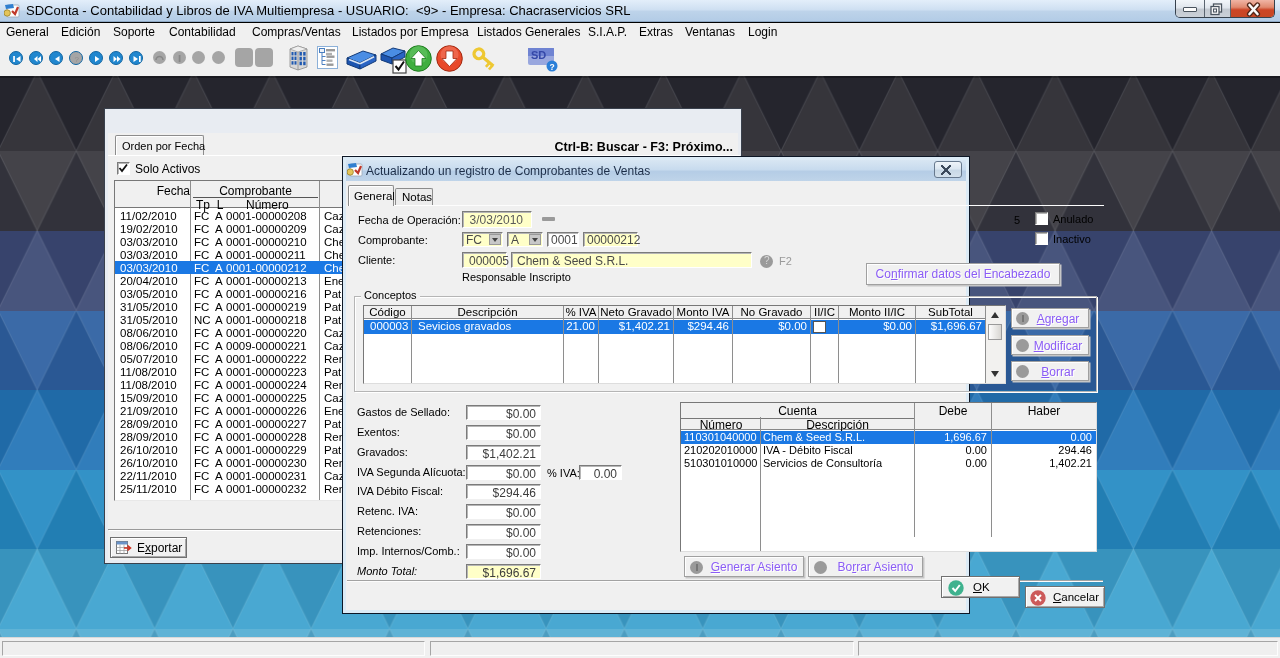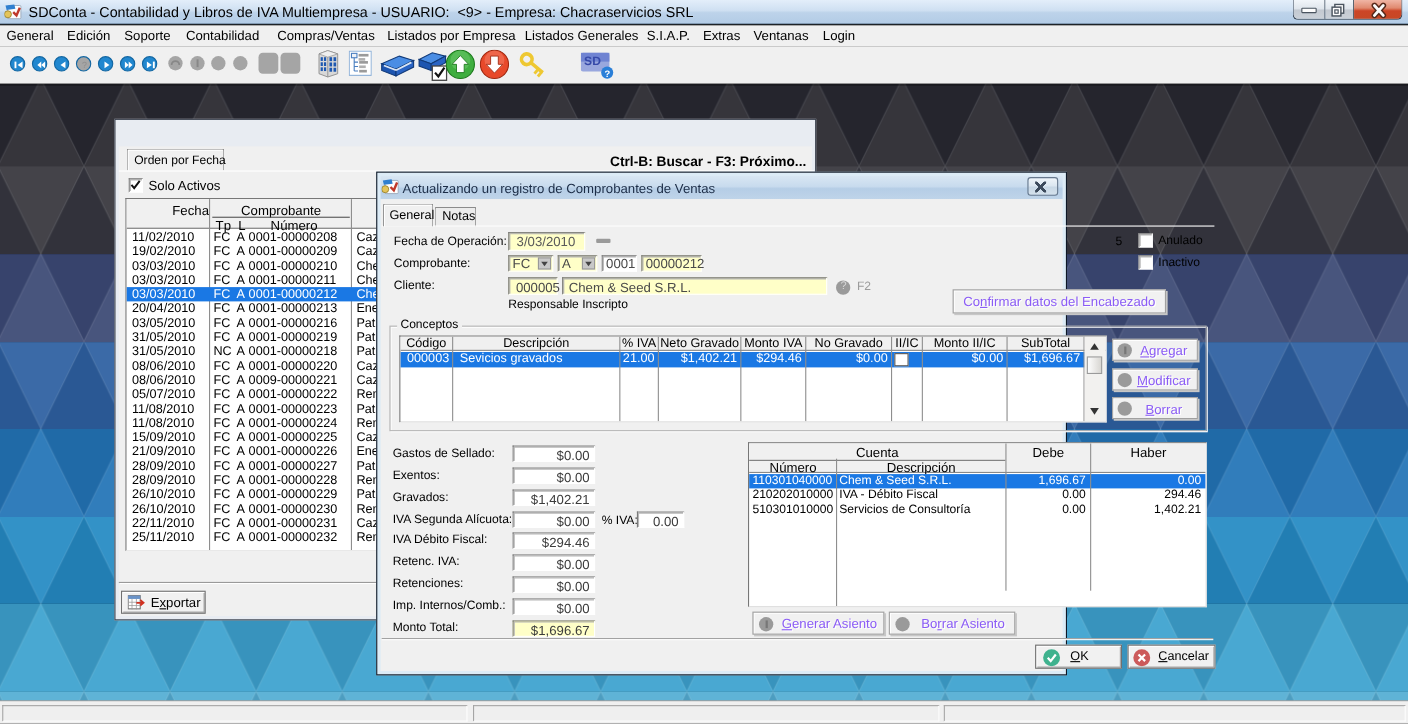--- a/index.html
+++ b/index.html
@@ -602,21 +602,21 @@
           <span class="fldtx">$0.00</span>
         </div>
       <div class="lab" style="left:11px;top:344px;">Retenciones:</div>
       <div class="sunk" style="left:120px;top:343px;width:75px;height:15px;">
           <span class="fldtx">$0.00</span>
         </div>
       <div class="lab" style="left:11px;top:364px;">Imp. Internos/Comb.:</div>
       <div class="sunk" style="left:120px;top:363px;width:75px;height:15px;">
           <span class="fldtx">$0.00</span>
         </div>
-      <div class="lab" style="left:11px;top:384px;">Monto Total:</div>
+      <div class="lab" style="left:11px;top:384px;font-style:italic;">Monto Total:</div>
       <div class="sunk yel" style="left:120px;top:383px;width:75px;height:15px;">
           <span class="fldtx">$1,696.67</span>
         </div>
 
       <div class="abs" style="left:334px;top:221px;width:417px;height:150px;background:#fff;border:1px solid;border-color:#777 #ddd #ddd #777;overflow:hidden;">
         <div class="abs" style="left:0;top:0;width:415px;height:27px;background:#f0f0f0;border-bottom:1px solid #888;"></div>
         <div class="abs" style="left:0px;top:1px;width:233px;text-align:center;font-size:12px;border-bottom:1px solid #777;">Cuenta</div>
         <div class="abs" style="left:0px;top:15px;width:80px;text-align:center;font-size:12px;">Número</div>
         <div class="abs" style="left:80px;top:15px;width:153px;text-align:center;font-size:12px;">Descripción</div>
         <div class="abs" style="left:234px;top:1px;width:76px;text-align:center;font-size:12px;">Debe</div>
@@ -649,21 +649,21 @@
           </div>
           <span class="t" style="top:3px;left:10px;"><u>G</u>enerar Asiento</span>
         </div>
       <div class="gbtn" style="left:462px;top:375px;width:115px;height:21px;">
           <div class="gcirc" style="left:5px;top:4px;"></div>
           <span class="t" style="top:3px;left:10px;">Bo<u>r</u>rar Asiento</span>
         </div>
 
       <div class="abs" style="left:1px;top:399px;width:756px;height:1px;background:#a2a2a2;"></div>
       <div class="abs" style="left:1px;top:400px;width:756px;height:1px;background:#fcfcfc;"></div>
-      <div class="btn" style="left:595px;top:405px;width:79px;height:22px;">
+      <div class="btn" style="left:595px;top:395px;width:79px;height:22px;">
         <svg class="abs" style="left:6px;top:3px" width="16" height="16">
             <circle cx="8" cy="8" r="7.7" fill="#3fb28e"></circle>
             <path d="M4.5 8 L7.2 11 L11.8 5" stroke="#fff" stroke-width="2" fill="none"></path>
           </svg>
         <span class="abs" style="left:31px;top:4px;font-size:11.5px;"><u>O</u>K</span>
       </div>
       <div class="btn" style="left:679px;top:405px;width:80px;height:22px;">
         <svg class="abs" style="left:4px;top:3px" width="16" height="16">
             <circle cx="8" cy="8" r="7.7" fill="#cc5a5a"></circle>
             <path d="M5 5 L11 11 M11 5 L5 11" stroke="#fff" stroke-width="2" fill="none"></path>

